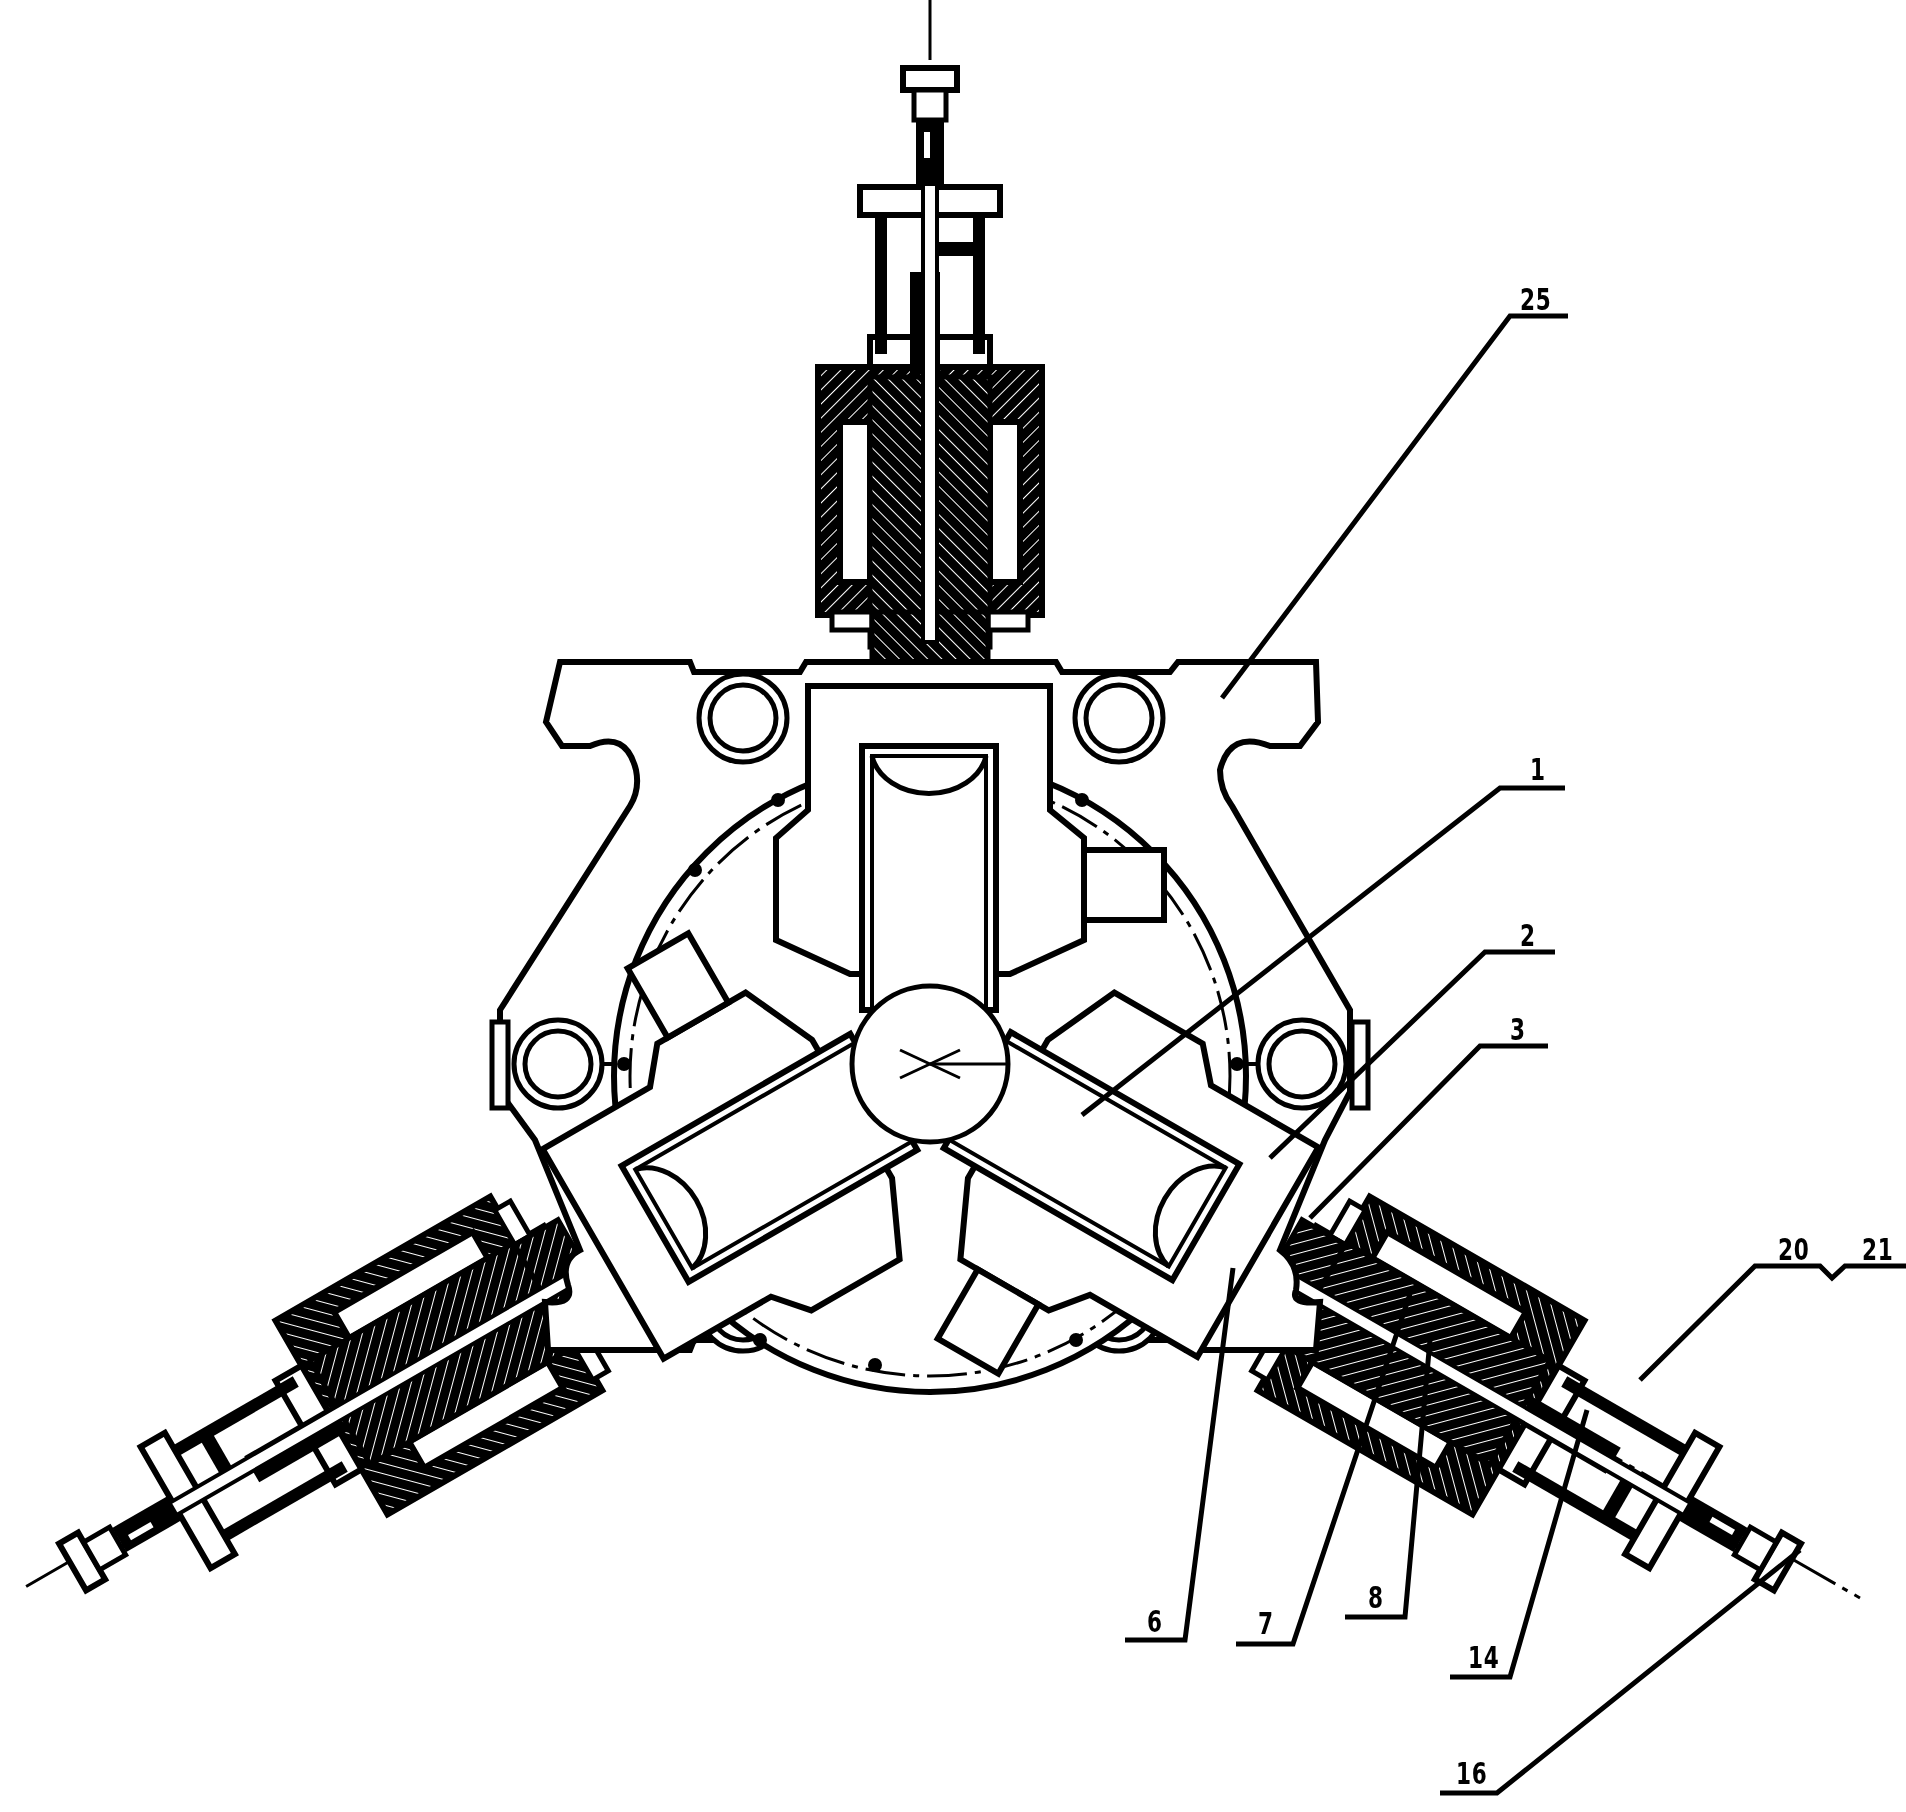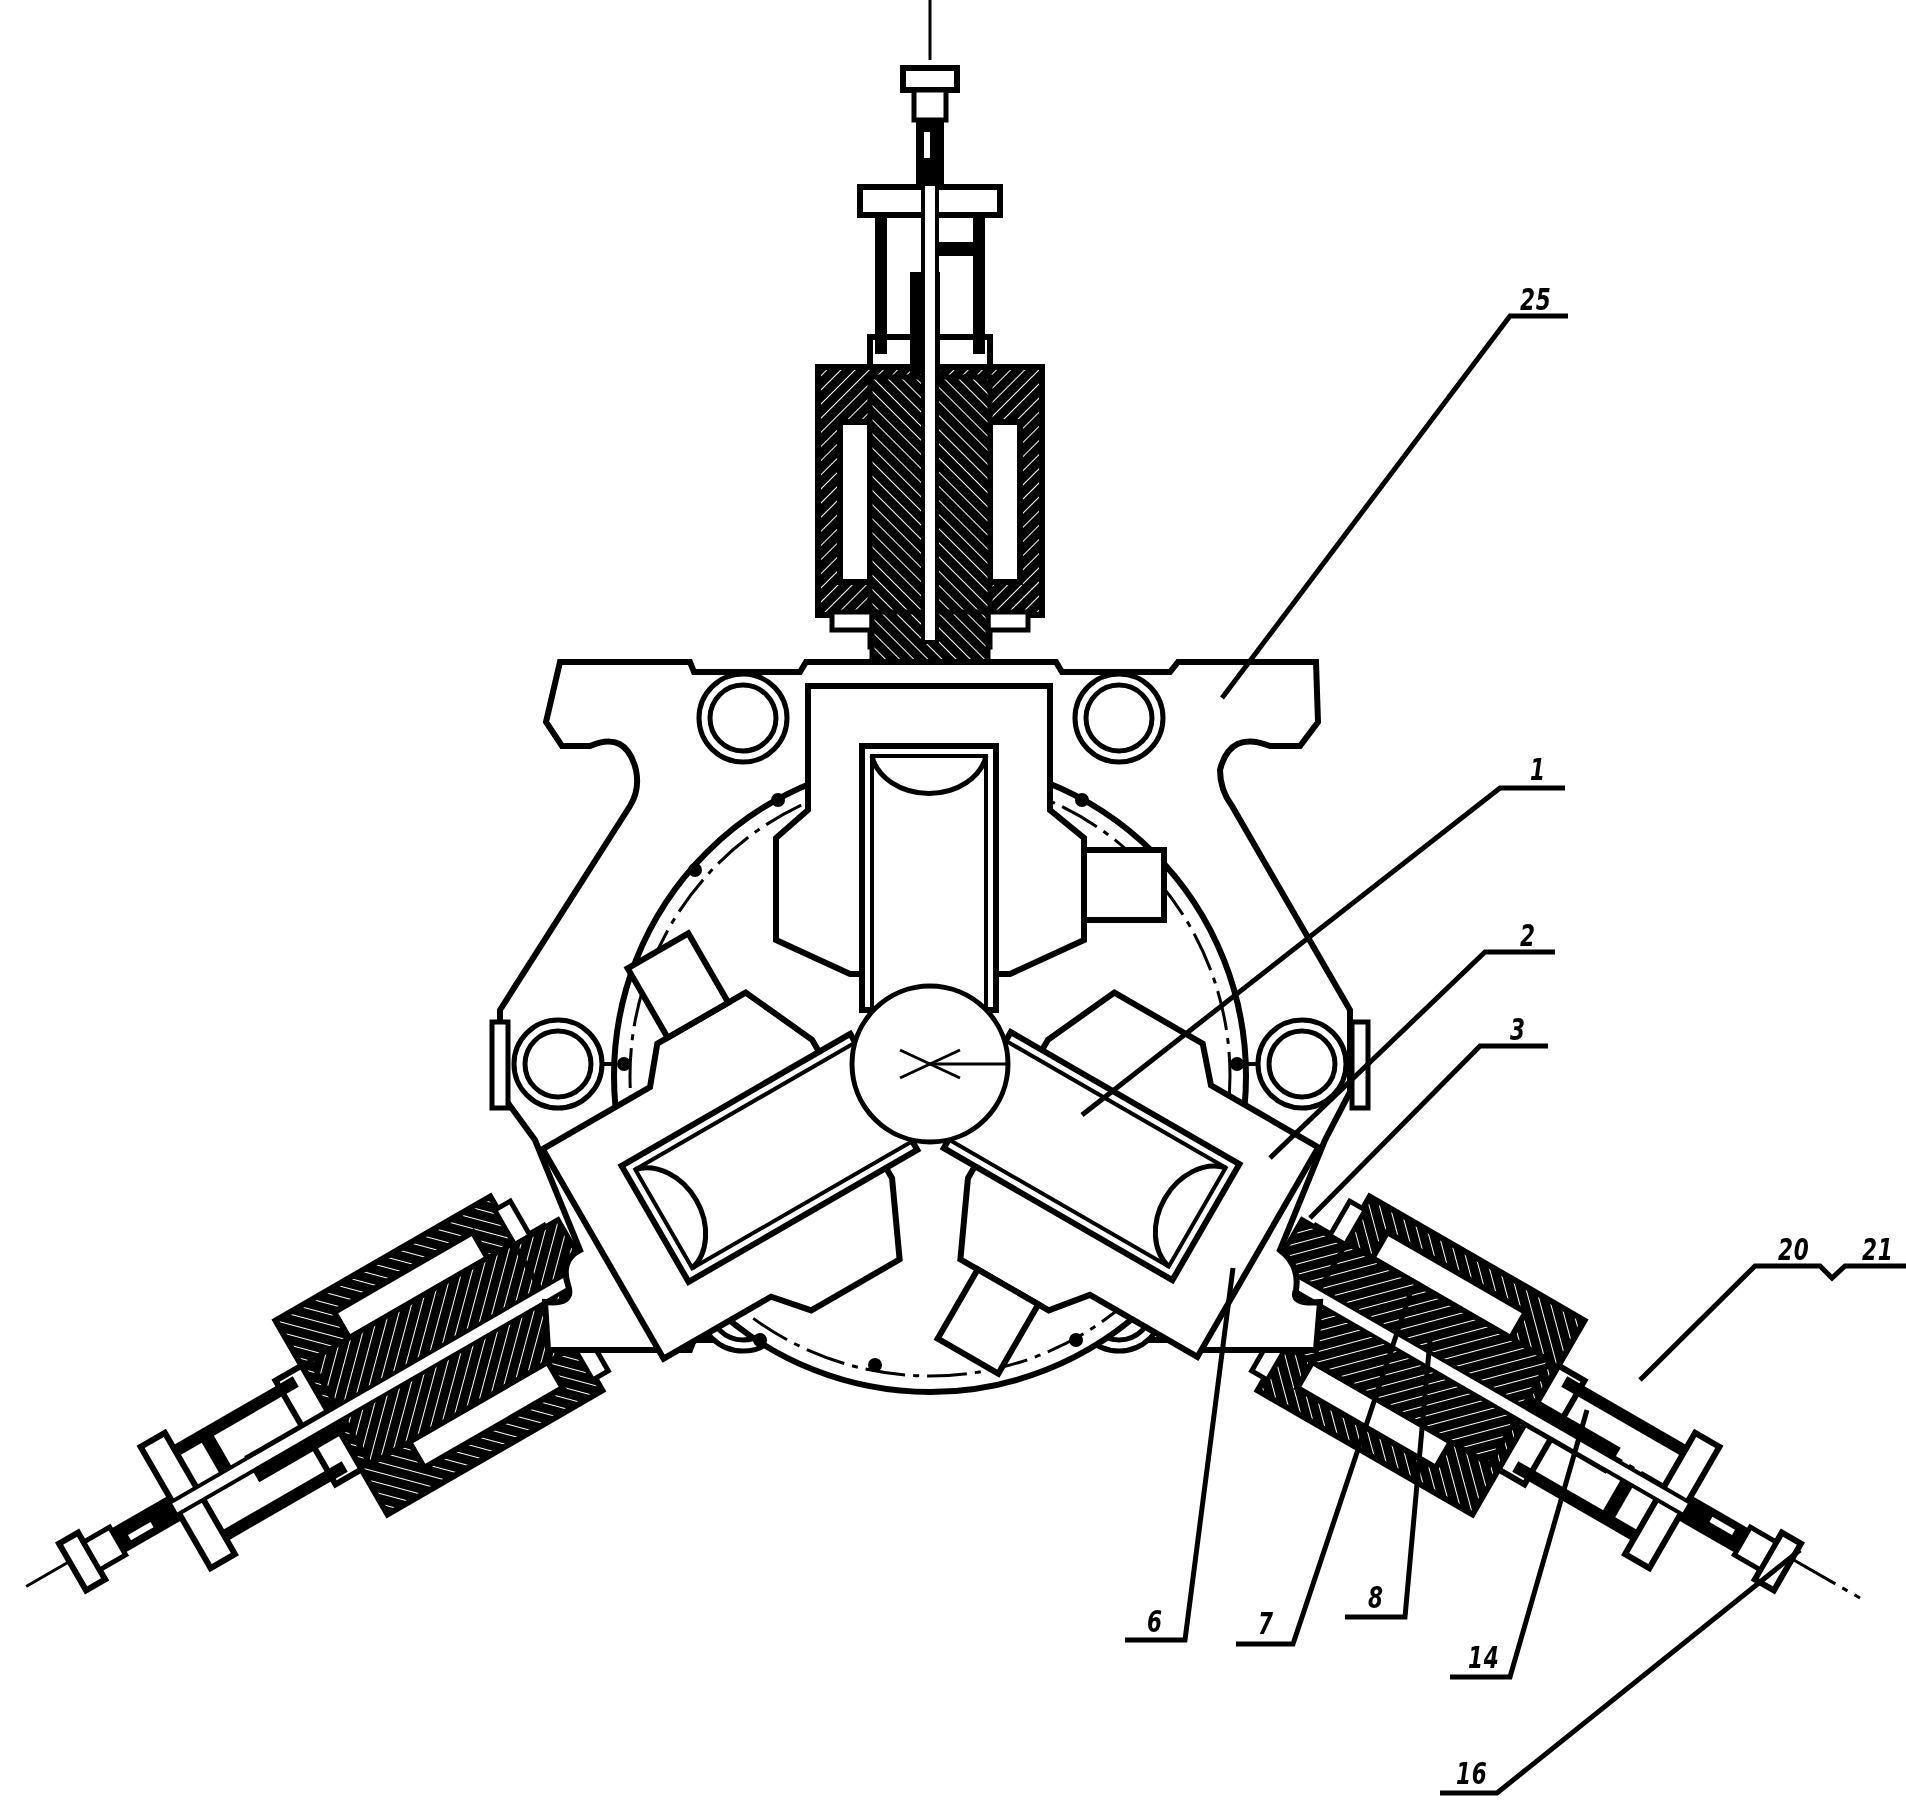--- a/index.html
+++ b/index.html
@@ -1,16 +1,16 @@
 <!DOCTYPE html>
 <html><head>
 <meta charset="utf-8">
 <style>
   html, body { margin: 0; padding: 0; background: #ffffff; }
-  #canvas { position: relative; width: 1906px; height: 1812px; overflow: hidden; background: #ffffff; font-style: italic; }
+  #canvas { position: relative; width: 1906px; height: 1812px; overflow: hidden; background: #ffffff; }
   svg { position: absolute; left: 0; top: 0; }
   .lbl { position: absolute; font-family: "DejaVu Sans", sans-serif; font-weight: bold; font-size: 30px; color: #000; transform: scaleX(0.72); transform-origin: left top; letter-spacing: 1px; }
 </style>
 </head>
 <body>
 
 <div id="canvas">
 <svg width="1906" height="1812" viewBox="0 0 1906 1812" xmlns="http://www.w3.org/2000/svg">
   <defs>
     <pattern id="hatch" patternUnits="userSpaceOnUse" width="10" height="10" patternTransform="rotate(45)">

